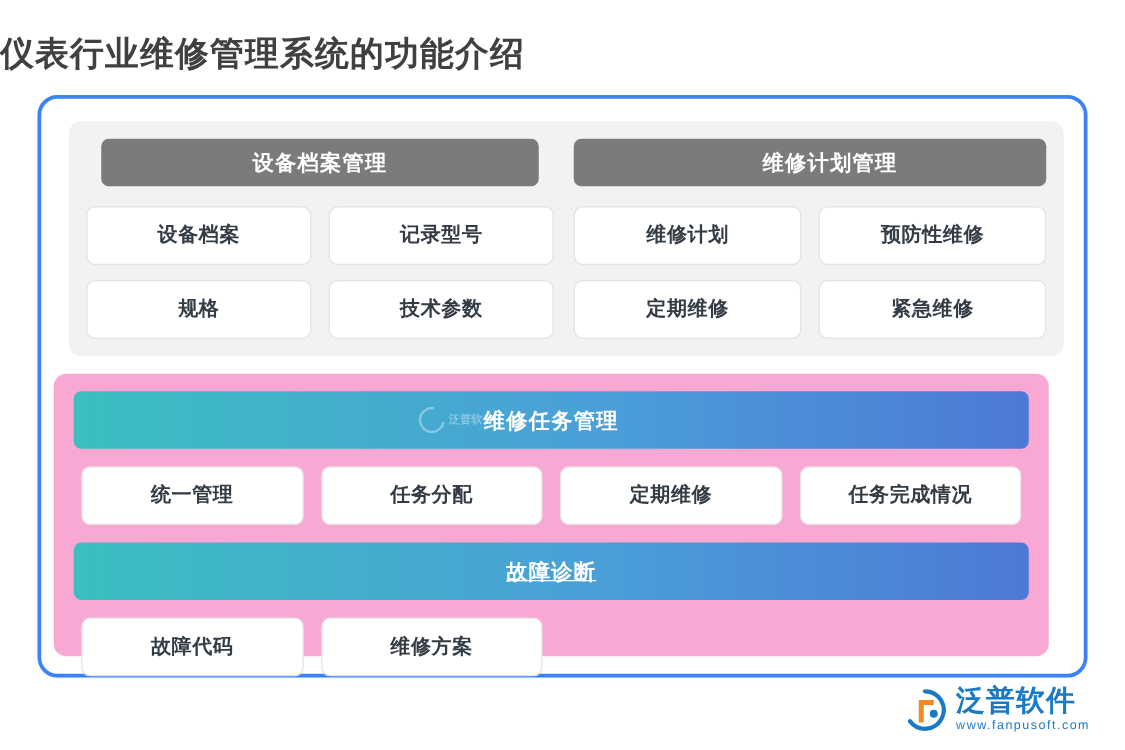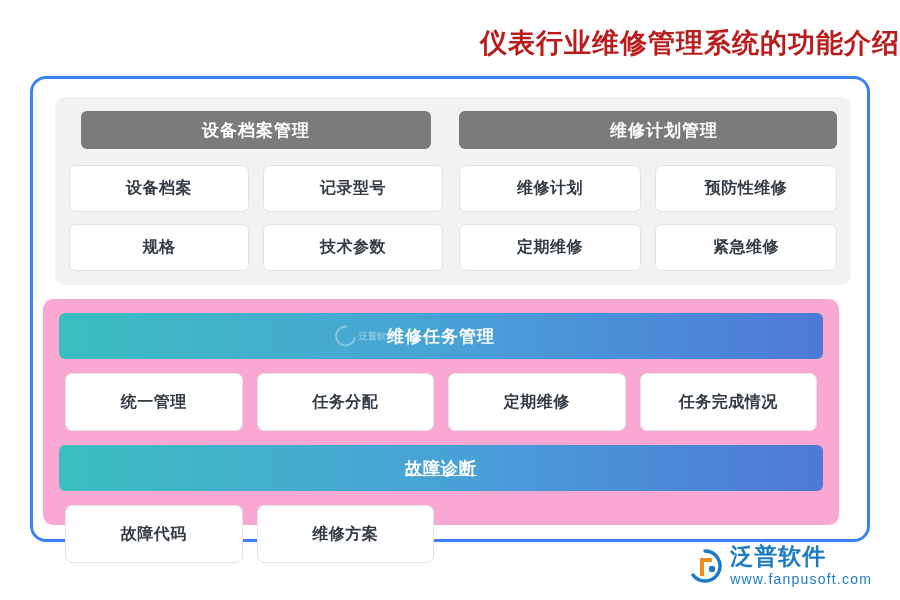--- a/index.html
+++ b/index.html
@@ -9,24 +9,24 @@
   body {
     width: 900px;
     height: 600px;
     background: #ffffff;
     font-family: "Liberation Sans", sans-serif;
     overflow: hidden;
     position: relative;
   }
 
   .page-title {
-    text-align: right;
+    text-align: left;
     font-size: 27px;
     font-weight: bold;
-    color: #b91c1c;
+    color: #404040;
     letter-spacing: 1px;
     padding-top: 27px;
     line-height: 1.2;
   }
 
   .outer-card {
     position: absolute;
     left: 30px;
     top: 76px;
     width: 840px;
@@ -148,21 +148,21 @@
   }
 
   .row4 {
     display: grid;
     grid-template-columns: repeat(4, 1fr);
     gap: 14px;
     margin-top: 14px;
     padding: 0 6px;
   }
 
-  .row4 .cell { height: 58px; }
+  .row4 .cell { height: 47px; }
 
   .logo {
     position: absolute;
     right: 28px;
     bottom: 14px;
     display: flex;
     align-items: center;
     gap: 8px;
   }
   .logo-mark {
@@ -176,21 +176,21 @@
     flex-direction: column;
     line-height: 1;
   }
   .logo-cn {
     font-size: 23px;
     font-weight: bold;
     color: #1b7ac4;
     letter-spacing: 1px;
   }
   .logo-en {
-    font-size: 14px;
+    font-size: 10px;
     color: #1b7ac4;
     letter-spacing: 1.2px;
     margin-top: 4px;
   }
 </style>
 </head>
 <body>
 
 <div class="page-title">仪表行业维修管理系统的功能介绍</div>
 

